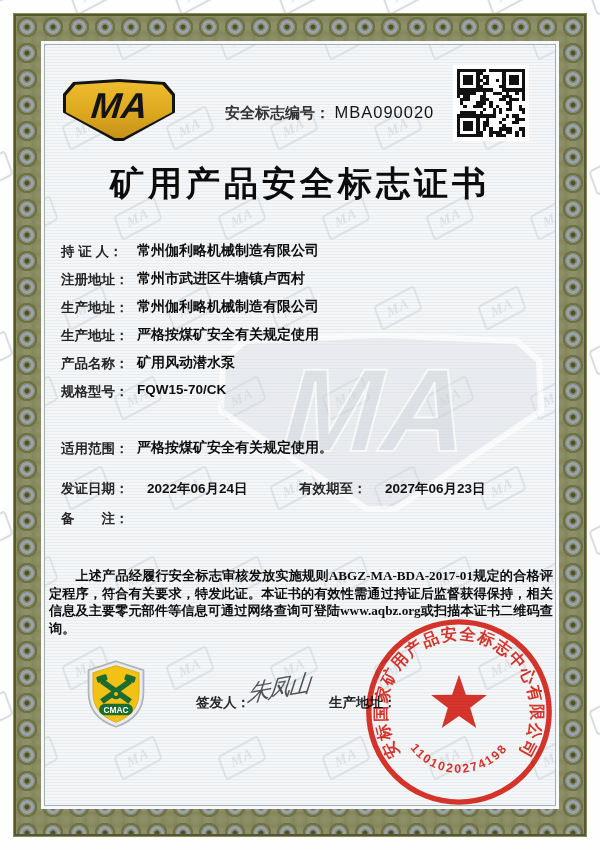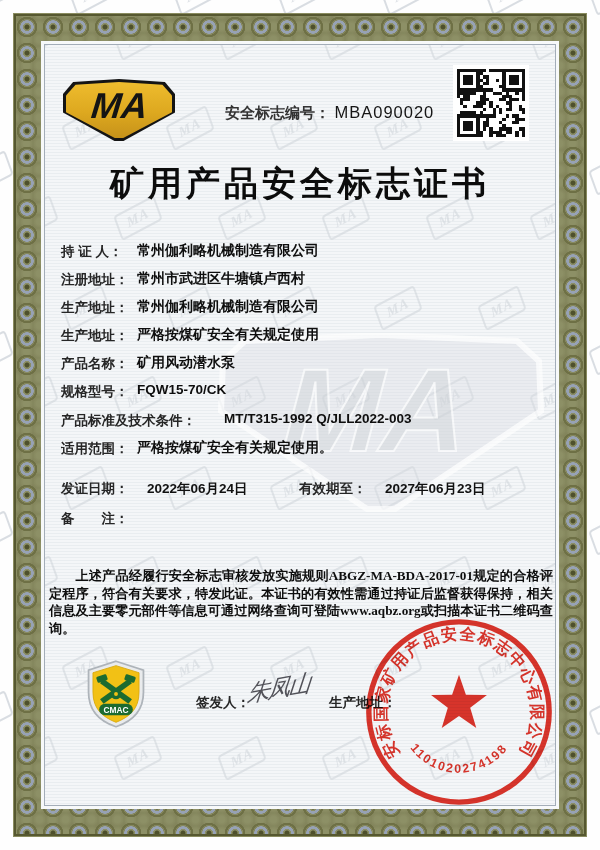--- a/index.html
+++ b/index.html
@@ -401,24 +401,20 @@
       <span class="val">严格按煤矿安全有关规定使用</span>
     </div>
     <div class="abs row" style="top:309px">
       <span class="lbl">产品名称：</span>
       <span class="val">矿用风动潜水泵</span>
     </div>
     <div class="abs row" style="top:337px">
       <span class="lbl">规格型号：</span>
       <span class="val model">FQW15-70/CK</span>
     </div>
-    <div class="abs row" style="top:366px">
-      <span class="lbl">产品标准及技术条件：</span>
-      <span class="val tech">MT/T315-1992 Q/JLL2022-003</span>
-    </div>
     <div class="abs row" style="top:394px">
       <span class="lbl">适用范围：</span>
       <span class="val">严格按煤矿安全有关规定使用。</span>
     </div>
 
     <div class="abs datepair" style="left:16px; top:434px">
       <span class="lbl">发证日期：</span>
       <span class="val" style="margin-left:14px">2022年06月24日</span>
     </div>
     <div class="abs datepair" style="left:254px; top:434px">

